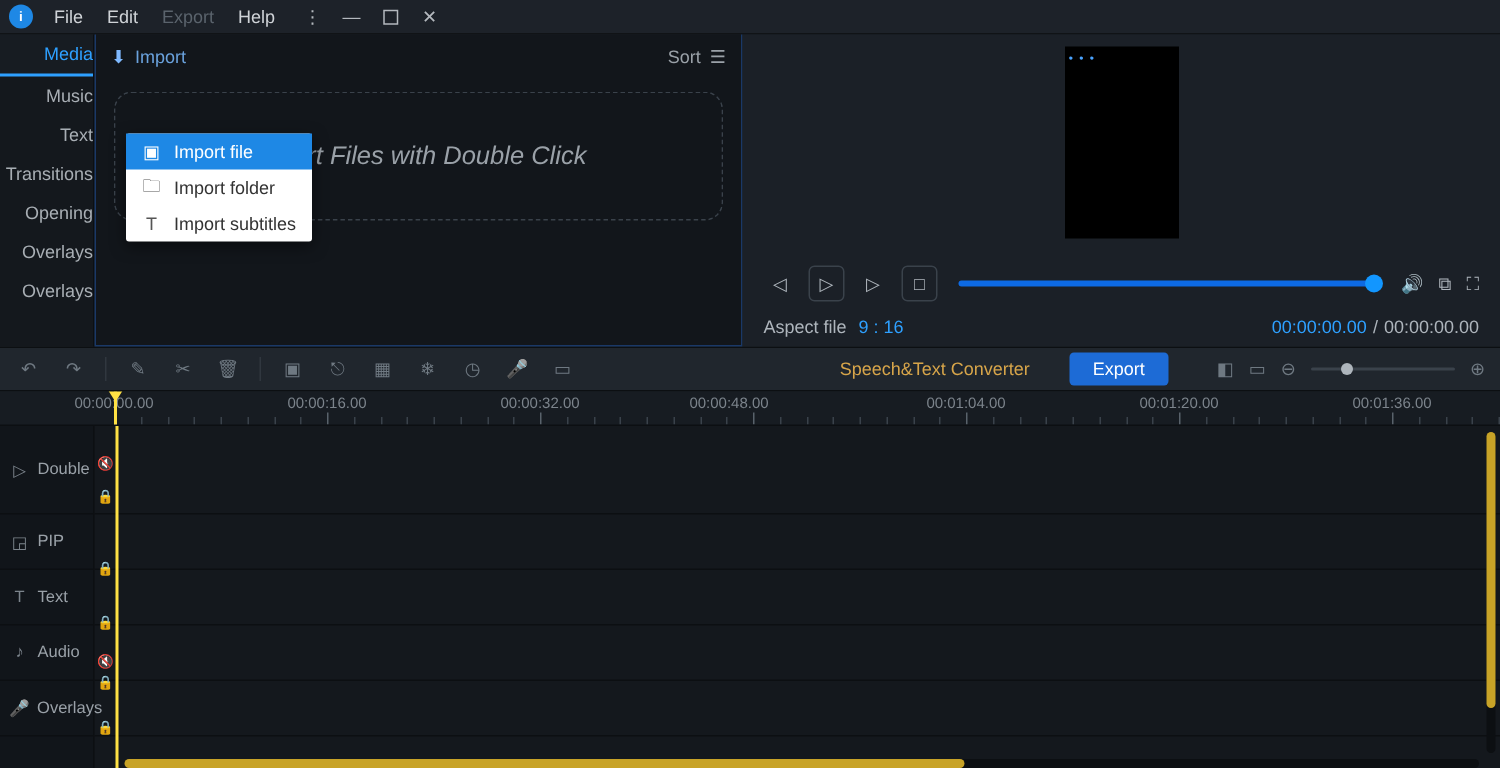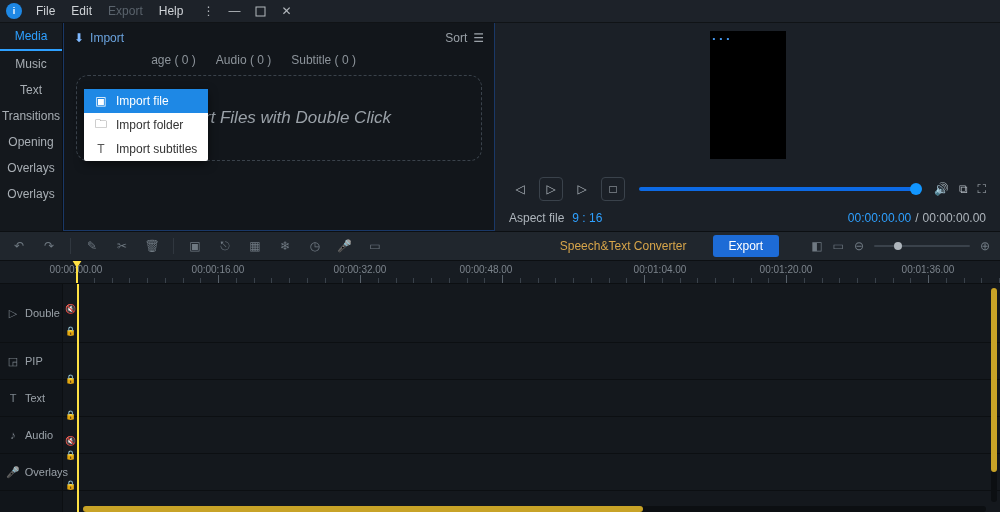--- a/index.html
+++ b/index.html
@@ -23,21 +23,21 @@
   .menuitem{padding:2px 8px;color:#cfd3d7;cursor:default;}
   .menuitem.disabled{color:#5a636c;}
   .title{flex:1;text-align:center;color:#d6d9dc;font-size:12px;}
   .winbtn{width:18px;height:14px;margin-left:8px;color:#b4b9be;display:flex;align-items:center;justify-content:center;}
   .saved{position:absolute;right:8px;top:24px;color:#8e969d;font-size:10px;}
   .saved .clk{display:inline-block;width:9px;height:9px;border:1px solid #8e969d;border-radius:50%;margin-right:3px;vertical-align:-1px;}
   
   .upper{height:208px;display:flex;}
   
   .sidebar{width:62px;background:#14181d;border-right:1px solid #0c0f12;}
-  .sidebar .tab{height:26px;line-height:26px;text-align:center;color:#a8aeb4;cursor:default;}
+  .sidebar .tab{height:26px;line-height:26px;text-align:right;color:#a8aeb4;cursor:default;}
   .sidebar .tab.active{color:#2ea0ff;border-bottom:2px solid #2ea0ff;background:#171c22;}
   
   .mediabox{flex:0 0 430px;background:#12161b;border:1px solid #2a7fff55;border-top:none;position:relative;}
   .tabs{display:flex;align-items:center;gap:0;background:#171c22;height:34px;padding:0 8px;}
   .mtab{padding:0 14px;height:24px;line-height:24px;border-radius:3px;color:#cbd1d6;margin-right:6px;cursor:default;}
   .mtab.active{background:var(--hl);color:#2b2b2b;font-weight:500;}
   .mtab.sep{border-left:1px solid #2f3740;padding-left:14px;}
   .importline{display:flex;align-items:center;height:30px;padding:0 10px;}
   .importline .dl{color:#7fb9ff;margin-right:6px;}
   .importline .lbl{color:#6aa2dd;}
@@ -132,26 +132,20 @@
       <div class="tab">Overlays</div>
     </div>
 
     <div class="mediabox">
       <div class="importline">
         <span class="dl">⬇</span>
         <span class="lbl">Import</span>
         <span class="spacer"></span>
         <span class="sort">Sort</span>
         <span class="sic">☰</span>
-      </div>
-      <div class="typerow">
-        <span style="opacity:.0">Video ( 0 )</span>
-        <span>age ( 0 )</span>
-        <span>Audio ( 0 )</span>
-        <span>Subtitle ( 0 )</span>
       </div>
       <div class="dropzone">Import Files with Double Click</div>
 
       <div class="dropdown">
         <div class="dditem sel">
           <span class="ddicon">▣</span>
           <span>Import file</span>
         </div>
         <div class="dditem">
           <span class="ddicon">🗀</span>
@@ -254,21 +248,21 @@
       <div class="tick" style="left: 484.25px;"></div>
       <div class="lbl" style="left: 486px;">00:00:48.00</div>
       <div class="tick maj" style="left: 502px;"></div>
       <div class="tick" style="left: 519.75px;"></div>
       <div class="tick" style="left: 537.5px;"></div>
       <div class="tick" style="left: 555.25px;"></div>
       <div class="tick" style="left: 573px;"></div>
       <div class="tick" style="left: 590.75px;"></div>
       <div class="tick" style="left: 608.5px;"></div>
       <div class="tick" style="left: 626.25px;"></div>
-      <div class="lbl" style="left: 660px;">00:01:04.00</div>
+      <div class="lbl" style="left: 644px;">00:01:04.00</div>
       <div class="tick maj" style="left: 644px;"></div>
       <div class="tick" style="left: 661.75px;"></div>
       <div class="tick" style="left: 679.5px;"></div>
       <div class="tick" style="left: 697.25px;"></div>
       <div class="tick" style="left: 715px;"></div>
       <div class="tick" style="left: 732.75px;"></div>
       <div class="tick" style="left: 750.5px;"></div>
       <div class="tick" style="left: 768.25px;"></div>
       <div class="lbl" style="left: 786px;">00:01:20.00</div>
       <div class="tick maj" style="left: 786px;"></div>

